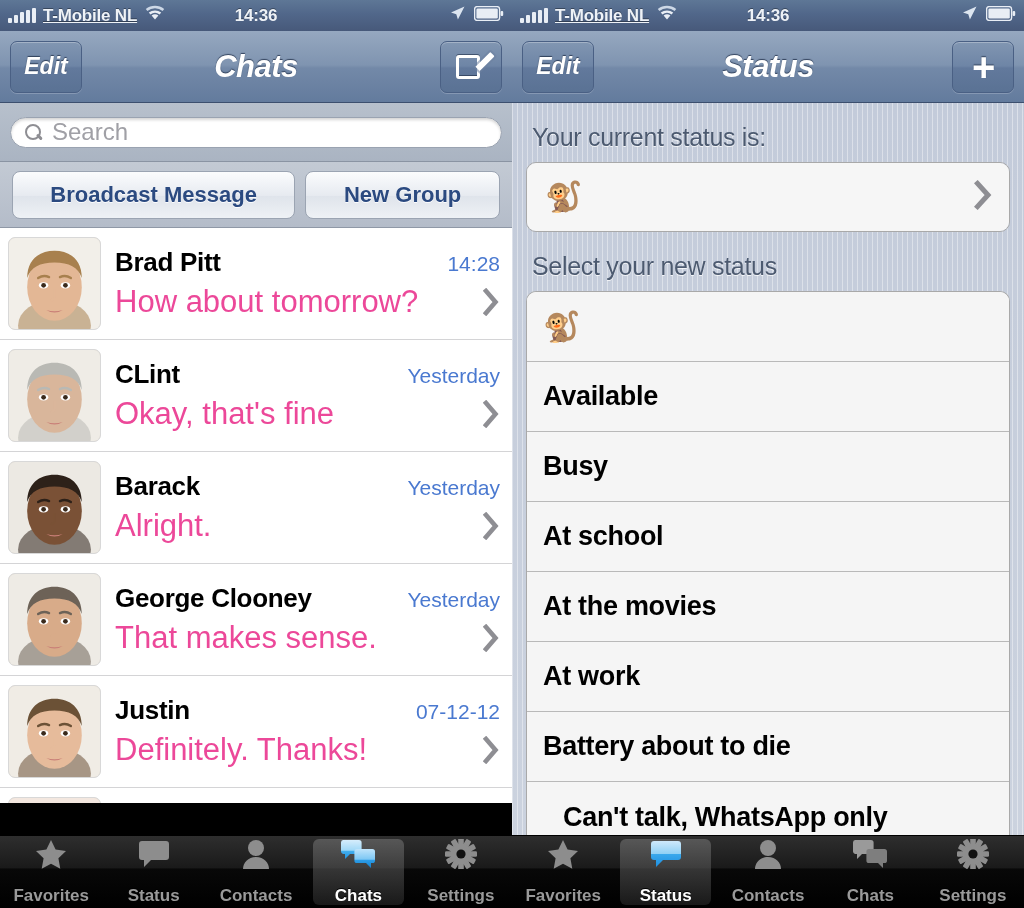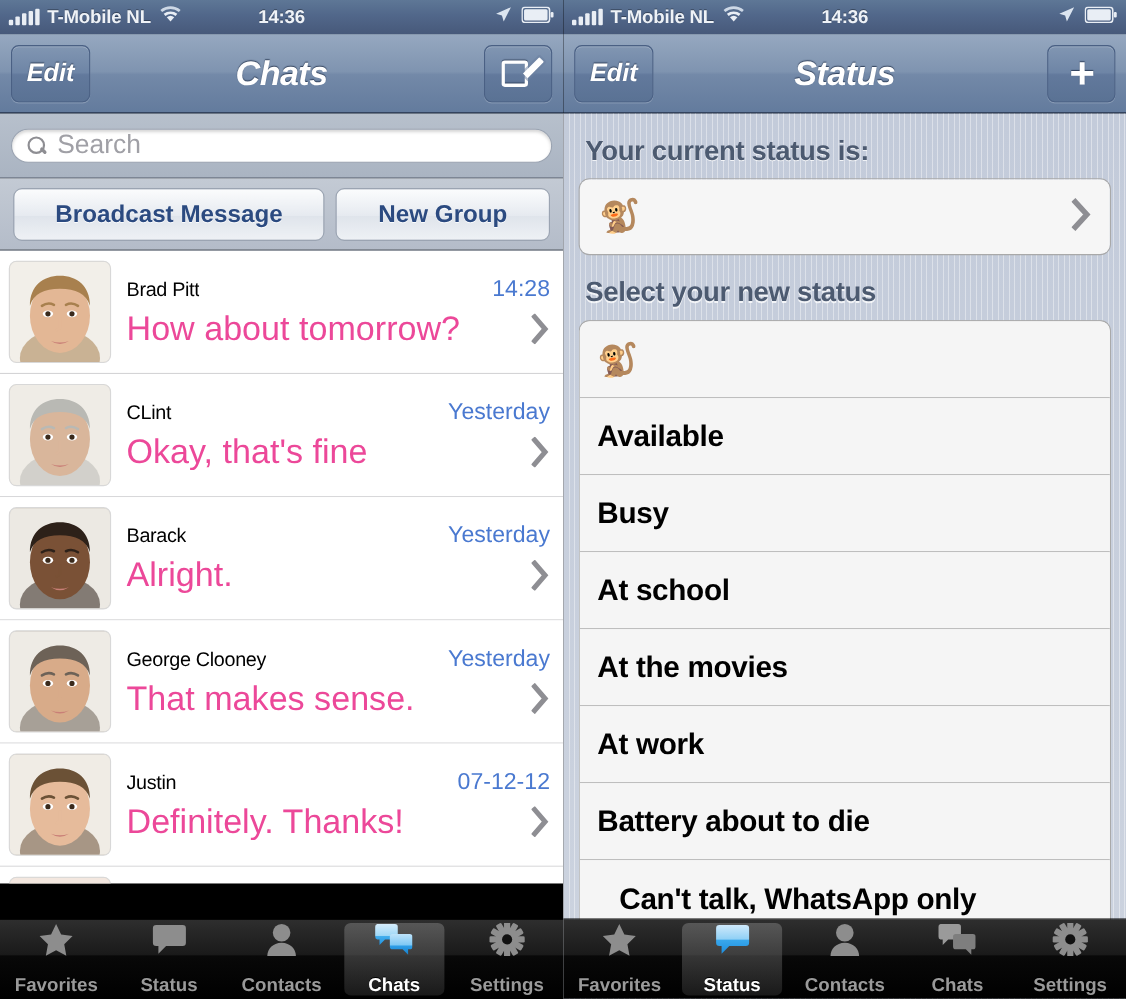--- a/index.html
+++ b/index.html
@@ -17,21 +17,21 @@
     height: 31px; width: 100%;
     background: linear-gradient(to bottom, #5e7796 0%, #51678a 45%, #47597a 100%);
     display: flex; align-items: center;
     padding: 0 8px;
     color: #eef2f7;
     font-size: 17px; font-weight: bold;
     position: relative;
     letter-spacing: -0.2px;
   }
   .sb-left { display: flex; align-items: center; gap: 7px; }
-  .sb-carrier { font-size: 17px; font-weight: bold; text-shadow: 0 -1px 0 rgba(0,0,0,.35); }
+  .sb-carrier { font-size: 17px; font-weight: bold; text-shadow: 0 -1px 0 rgba(0,0,0,.35); text-decoration: underline; }
   .sb-time {
     position: absolute; left: 0; right: 0; text-align: center;
     font-size: 17px; font-weight: bold; text-shadow: 0 -1px 0 rgba(0,0,0,.35);
     pointer-events: none;
   }
   .sb-right { margin-left: auto; display: flex; align-items: center; gap: 8px; }
   .bars { display: flex; align-items: flex-end; gap: 2px; height: 14px; }
   .bars i { display: block; width: 4px; background: #e9eef5; border-radius: 1px; }
   .bars i:nth-child(1){height:5px}.bars i:nth-child(2){height:8px}
   .bars i:nth-child(3){height:11px}.bars i:nth-child(4){height:13px}
@@ -149,41 +149,41 @@
     width: 93px; height: 93px; flex: none;
     border-radius: 7px; overflow: hidden;
     border: 1px solid #d8d8d8;
     background: #d9d2c8;
     position: relative;
   }
   .avatar svg { display:block; width:100%; height:100%; }
   .chat-body { flex: 1; min-width: 0; margin-left: 14px; height: 93px;
                display:flex; flex-direction: column; justify-content: center; gap: 6px; }
   .chat-top { display:flex; align-items: baseline; }
-  .chat-name { font-size: 18px; font-weight: normal; color:#000; letter-spacing:-0.3px;
+  .chat-name { font-size: 26px; font-weight: bold; color:#000; letter-spacing:-0.3px;
                white-space: nowrap; overflow: hidden; text-overflow: ellipsis; }
   .chat-time { margin-left:auto; font-size:21px; color:#4a79d0; font-weight: normal; padding-left:10px; white-space:nowrap; }
   .chat-bot { display:flex; align-items:center; }
   .chat-msg { font-size: 31px; color:#ec4899; white-space: nowrap; overflow:hidden; text-overflow: ellipsis; }
   .chev { margin-left:auto; flex:none; padding-left:12px; }
   .chev svg { display:block; }
 
   
   .status-body {
     height: 805px;
     background:
       repeating-linear-gradient(to right,
         rgba(255,255,255,.40) 0px, rgba(255,255,255,.40) 1px,
         rgba(0,0,0,0) 1px, rgba(0,0,0,0) 5px),
       linear-gradient(to bottom, #c3cbda 0%, #ccd3df 100%);
     padding: 0 14px;
     overflow: hidden;
   }
   .sec-label {
-    font-size: 25px; font-weight: bold; color:#4c5a70;
+    font-size: 25px; font-weight: normal; color:#4c5a70;
     text-shadow: 0 1px 0 rgba(255,255,255,.75);
     padding: 20px 6px 10px 6px;
     letter-spacing: -0.3px;
   }
   .card {
     background:#f6f6f6;
     border:1px solid #a9a9a9;
     border-radius: 10px;
     overflow: hidden;
   }

